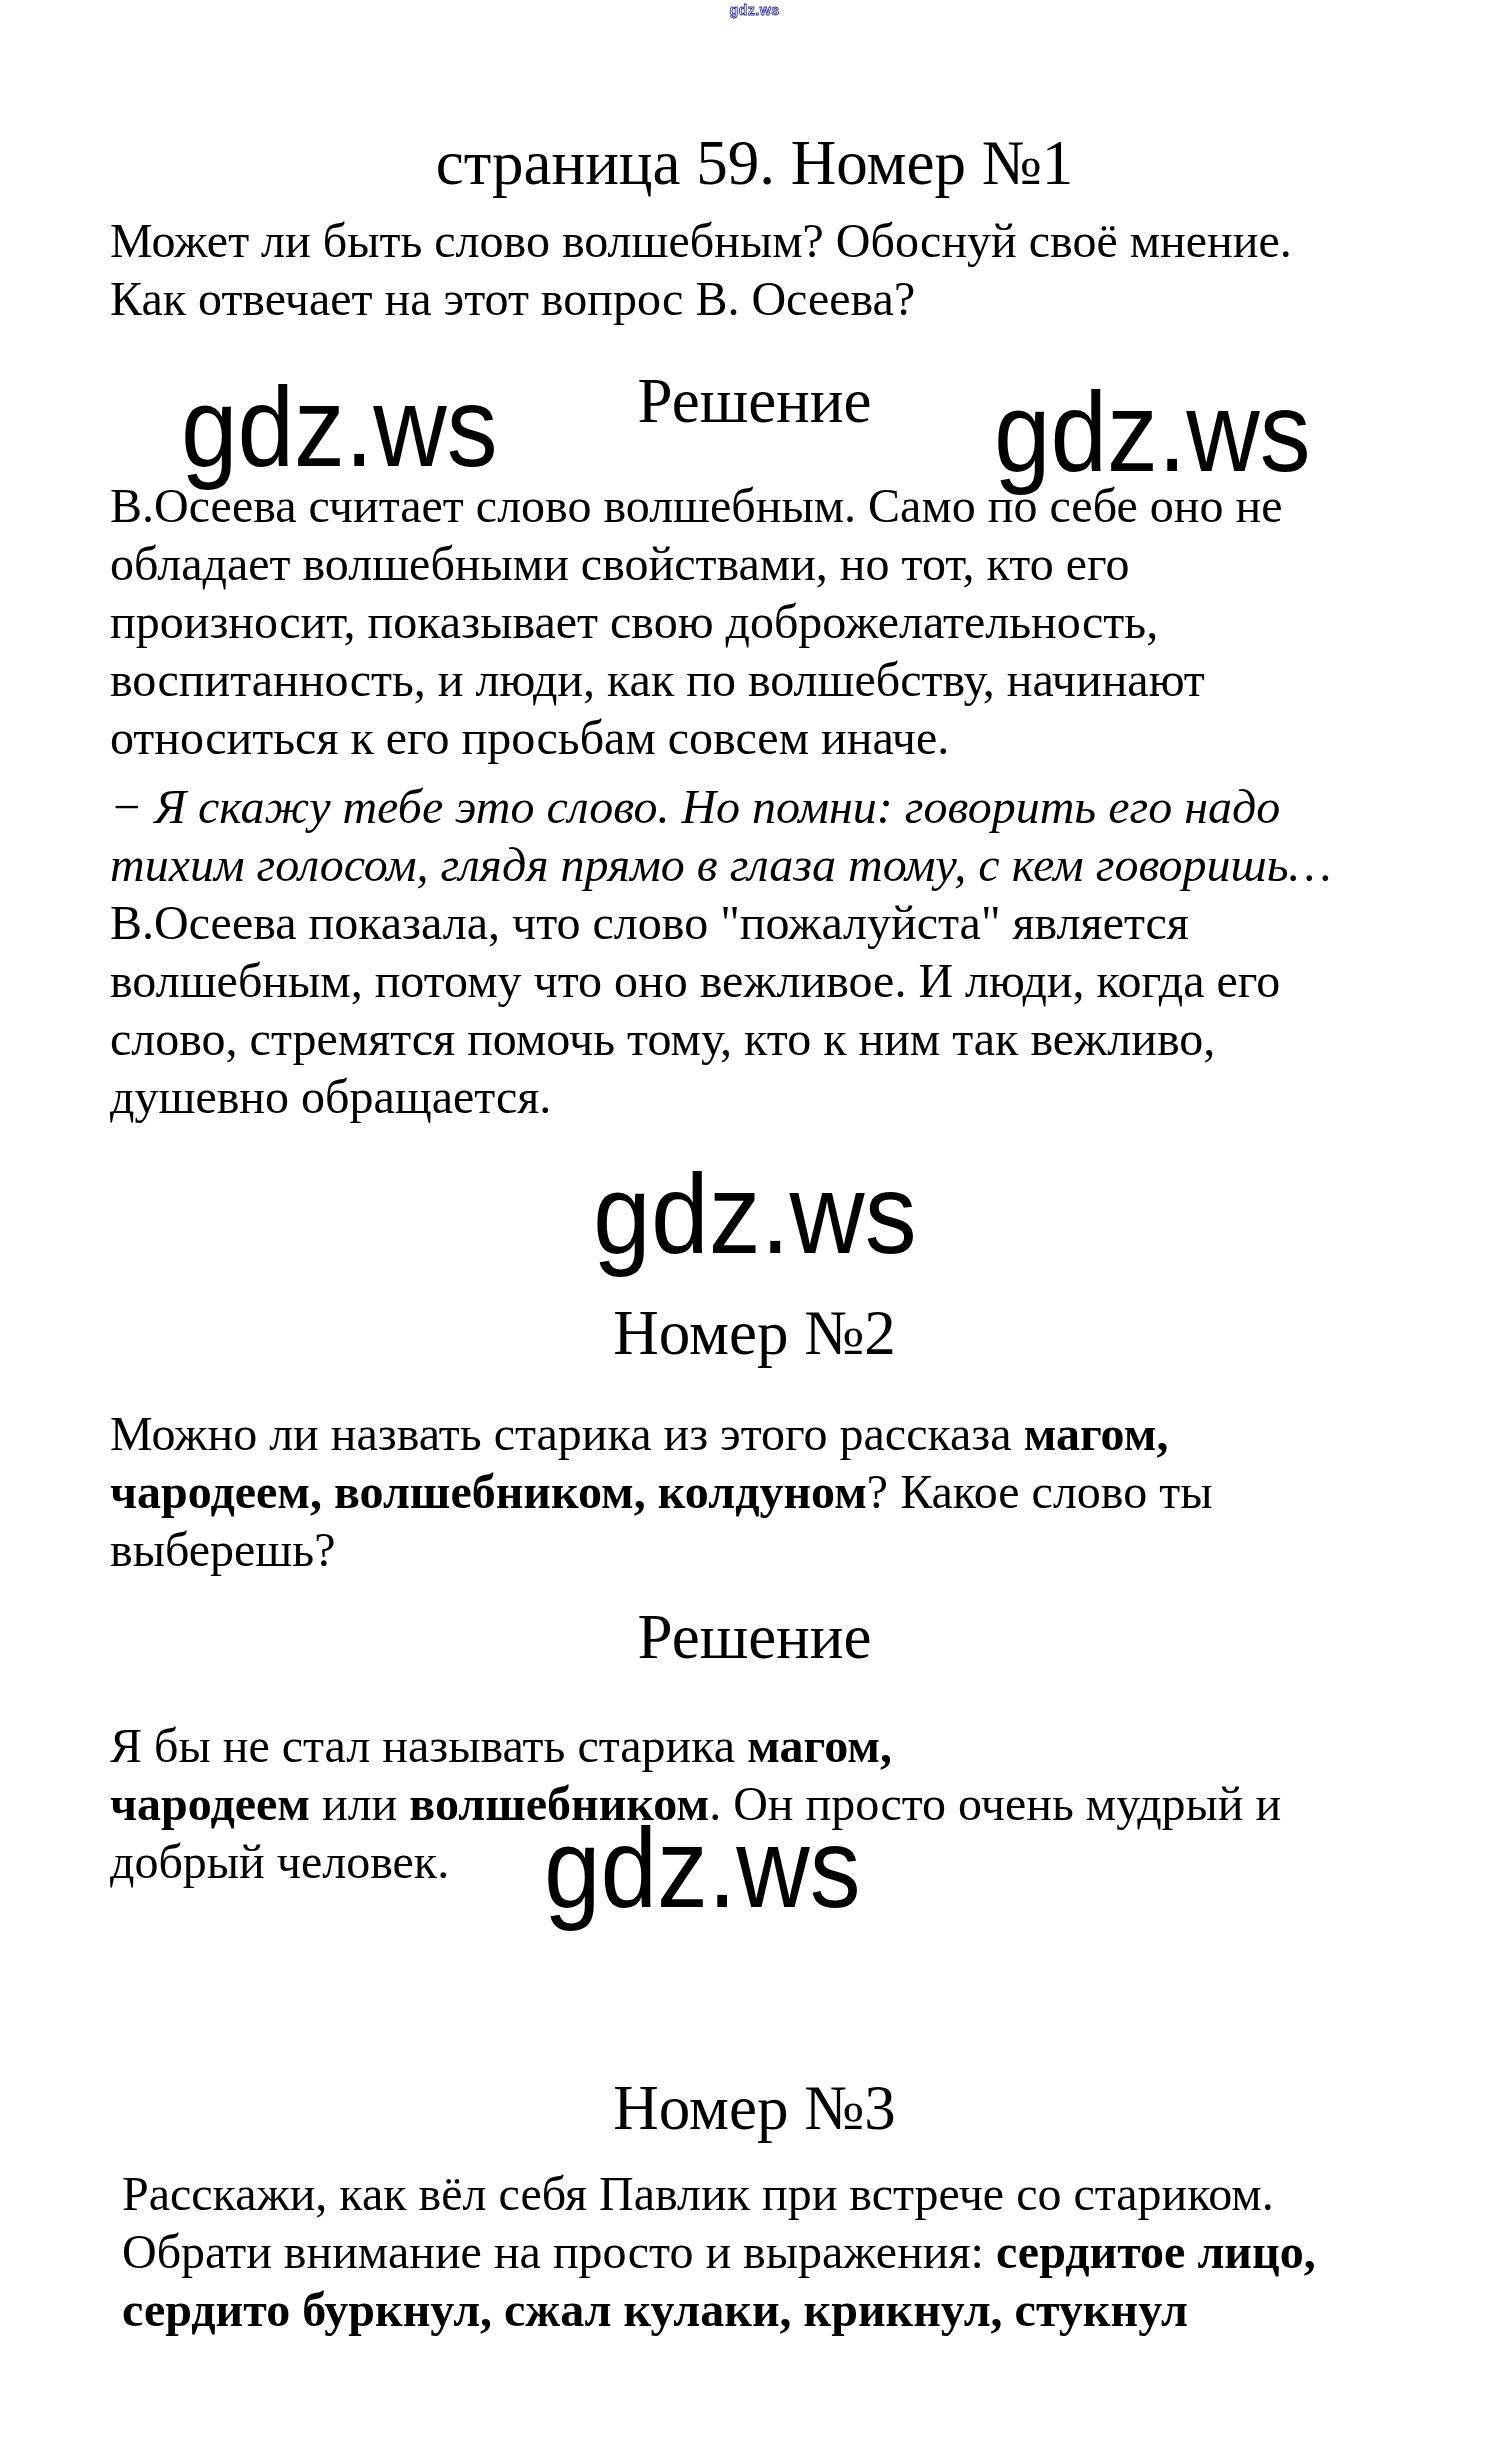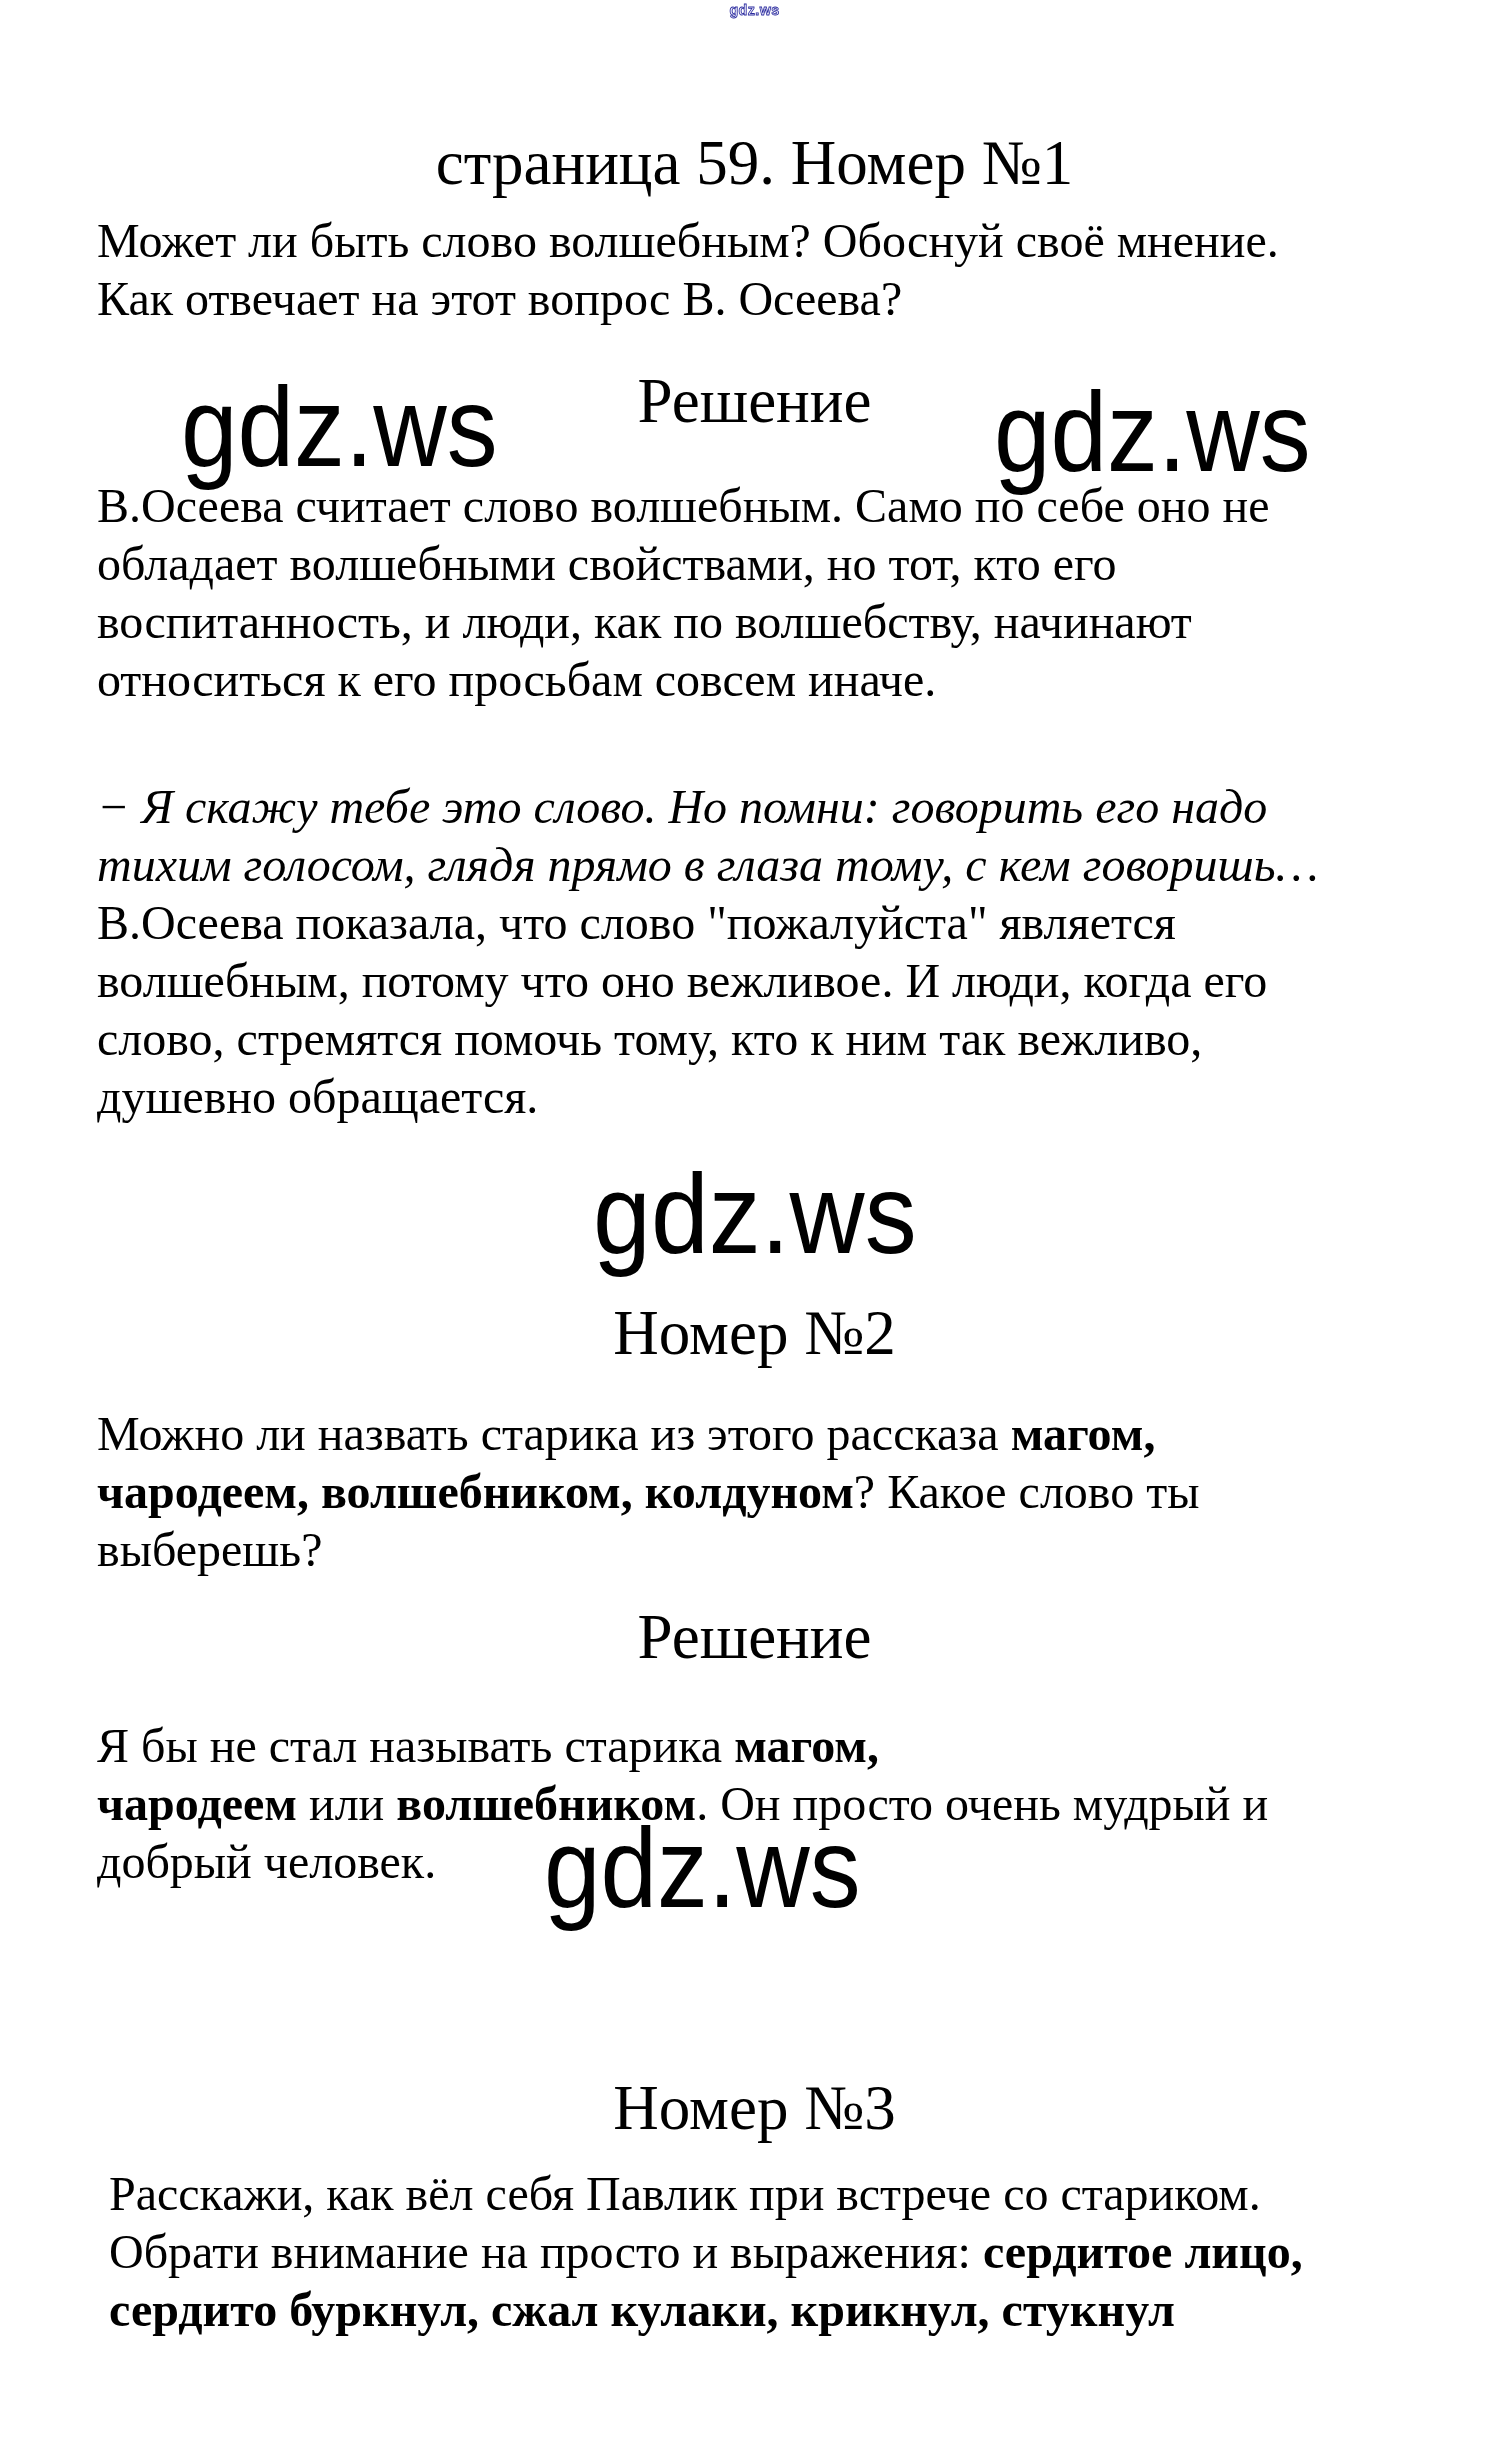--- a/index.html
+++ b/index.html
@@ -11,21 +11,21 @@
     background: #ffffff;
     color: #000000;
     font-family: "Liberation Serif", serif;
     overflow: hidden;
   }
   .abs { position: absolute; }
   .body-text {
     font-size: 48px;
     line-height: 58px;
     white-space: nowrap;
-    left: 97px;
+    left: 110px;
   }
   .centered {
     left: 0;
     width: 100%;
     text-align: center;
   }
   .italic { font-style: italic; }
   .heading {
     font-size: 63px;
     line-height: 58px;
@@ -81,20 +81,21 @@
     <span class="cond">gdz.ws</span>
   </div>
 
   <div class="abs gdz" style="top:376px; left:994px;">
     <span class="cond">gdz.ws</span>
   </div>
 
   <div class="abs body-text" style="top:477px;">
     <div>В.Осеева считает слово волшебным. Само по себе оно не</div>
     <div>обладает волшебными свойствами, но тот, кто его</div>
+    <div>произносит, показывает свою доброжелательность,</div>
     <div>воспитанность, и люди, как по волшебству, начинают</div>
     <div>относиться к его просьбам совсем иначе.</div>
   </div>
 
   <div class="abs body-text italic" style="top:778px;">
     <div>− Я скажу тебе это слово. Но помни: говорить его надо</div>
     <div>тихим голосом, глядя прямо в глаза тому, с кем говоришь…</div>
   </div>
 
   <div class="abs body-text" style="top:894px;">

